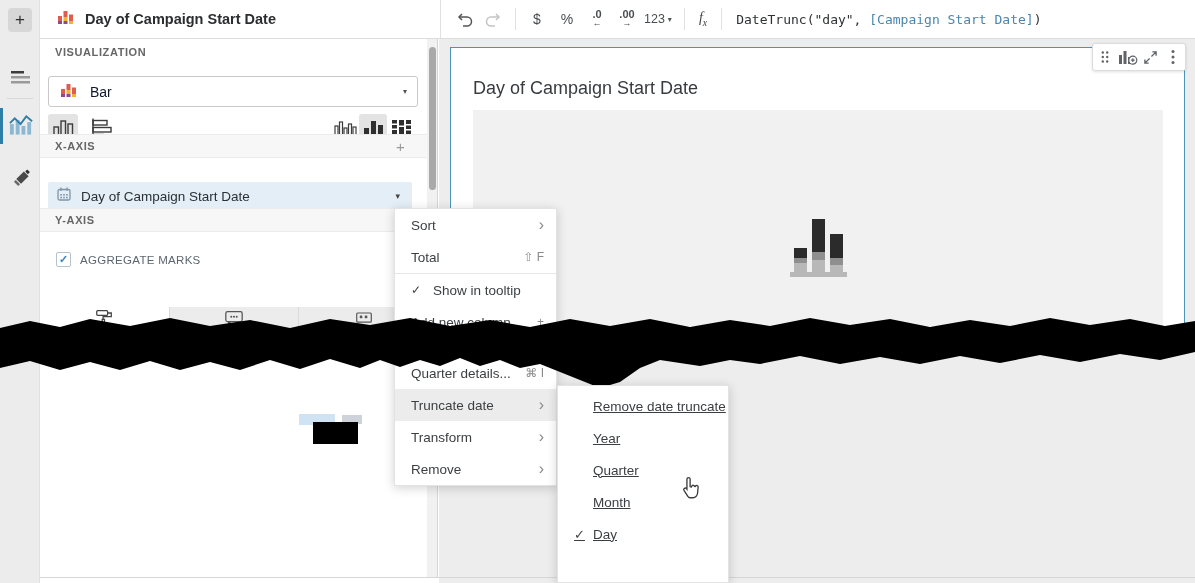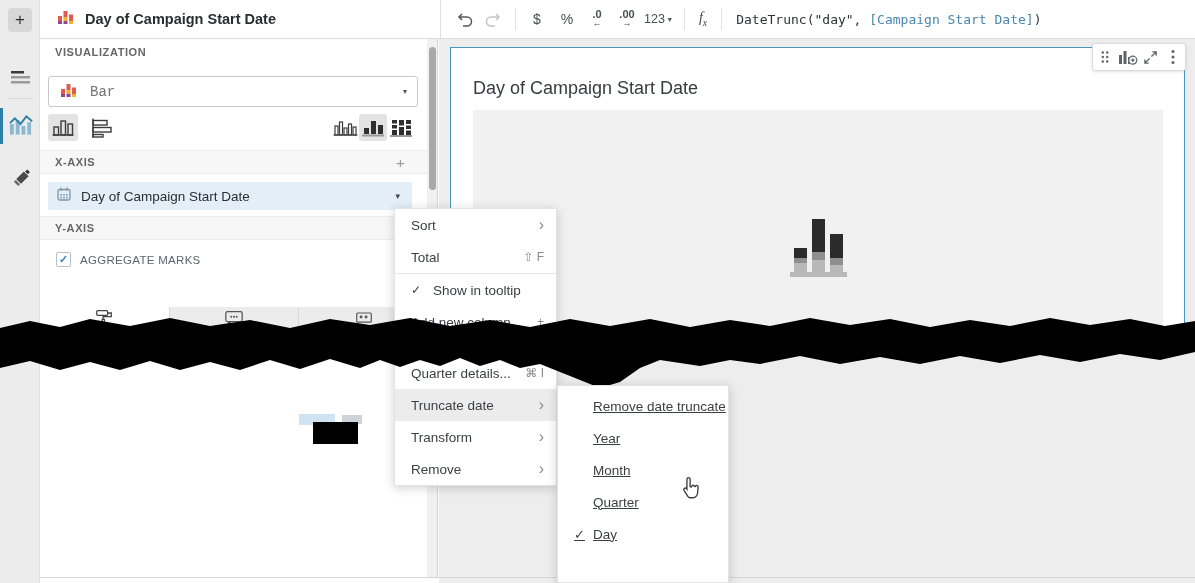--- a/index.html
+++ b/index.html
@@ -33,21 +33,21 @@
 
   
   .panel { left:40px; top:39px; width:397px; height:538px; background:#fff; z-index:2; }
   .panel-divider { left:437px; top:39px; width:1px; height:538px; background:#d5d5d5; z-index:3; }
   .scroll-track { left:427px; top:39px; width:10px; height:538px; background:#f1f1f1; z-index:3; }
   .scroll-thumb { left:429px; top:47px; width:7px; height:143px; background:#a9a9a9; border-radius:4px; z-index:4; cursor:pointer; }
   .section-label { font-size:11px; font-weight:700; letter-spacing:.6px; color:#666; }
   .sec-band { left:40px; width:388px; height:24px; background:#f7f7f7; border-top:1px solid #ececec; border-bottom:1px solid #ececec; display:flex; align-items:center; padding-left:15px; }
   .viz-label { left:55px; top:46px; }
   .dropdown { left:48px; top:76px; width:370px; height:31px; border:1px solid #c9c9c9; border-radius:3px; background:#fff; display:flex; align-items:center; gap:12px; padding:0 10px; cursor:pointer; }
-  .dropdown-label { font-size:14px; color:#737373; flex:1;font-family:Liberation Mono, monospace; }
+  .dropdown-label { font-size:14px; color:#0f172a; flex:1; }
   .icon-btn { top:114px; height:27px; display:flex; align-items:center; justify-content:center; border-radius:3px; cursor:pointer; }
   .icon-btn.sel { background:#e3e3e3; }
   .pill { left:48px; top:182px; width:364px; height:28px; background:#e3eef7; border-radius:2px; display:flex; align-items:center; gap:9px; padding:0 8px; cursor:pointer; }
   .pill-label { font-size:13.5px; color:#2c3034; flex:1; }
   .pill-caret { font-size:9px; color:#444; padding:0 4px; cursor:pointer; }
   .add-plus { font-size:15px; color:#9a9a9a; cursor:pointer; }
   .checkbox { left:56px; top:252px; width:15px; height:15px; border:1px solid #b6c3cc; border-radius:2px; background:#fff; display:flex; align-items:center; justify-content:center; font-size:11px; font-weight:700; color:#3d85c6; cursor:pointer; }
   .agg-label { left:80px; top:254px; font-size:11.5px; color:#5c6670; letter-spacing:.3px; }
   .tabs { left:40px; top:307px; width:388px; height:25px; display:flex; z-index:2; }
   .tab { flex:1; display:flex; align-items:center; justify-content:center; background:#ececec; border-right:1px solid #dadada; cursor:pointer; }
@@ -246,21 +246,21 @@
           <rect x="3" y="5.5" width="5" height="1.5"></rect>
           <rect x="10" y="7.5" width="5" height="1.5"></rect>
           <rect x="17" y="6" width="5" height="1.5"></rect>
           <rect x="3" y="10.5" width="5" height="1.5"></rect>
           <rect x="17" y="11" width="5" height="1.5"></rect>
         </g>
         <rect x="1" y="17" width="22" height="2" fill="#9a9a9a"></rect>
       </svg>
   </div>
 
-  <div class="abs sec-band" style="top:150px;z-index:2">
+  <div class="abs sec-band" style="top:134px;z-index:2">
     <span class="section-label">X-AXIS</span>
     <span class="add-plus abs" style="left:356px">+</span>
   </div>
   <div class="abs pill" style="z-index:2">
     <span>
       <svg width="16" height="16" viewBox="0 0 16 16" fill="none" stroke="#7d95a8" stroke-width="1.3">
           <rect x="2" y="3.5" width="12" height="10.5" rx="1.5"></rect>
           <line x1="5" y1="1.5" x2="5" y2="5"></line>
           <line x1="11" y1="1.5" x2="11" y2="5"></line>
           <g fill="#7d95a8" stroke="none">
@@ -270,21 +270,21 @@
             <rect x="4.3" y="10.8" width="1.6" height="1.6"></rect>
             <rect x="7.2" y="10.8" width="1.6" height="1.6"></rect>
             <rect x="10.1" y="10.8" width="1.6" height="1.6"></rect>
           </g>
         </svg>
     </span>
     <span class="pill-label">Day of Campaign Start Date</span>
     <span class="pill-caret">▾</span>
   </div>
 
-  <div class="abs sec-band" style="top:216px;z-index:2">
+  <div class="abs sec-band" style="top:208px;z-index:2">
     <span class="section-label">Y-AXIS</span>
   </div>
   <div class="abs checkbox" style="z-index:2">
       <span>✓</span>
     </div>
   <div class="abs agg-label" style="z-index:2">AGGREGATE MARKS</div>
 
   <div class="abs tabs">
     <div class="tab sel">
       <span>
@@ -469,27 +469,27 @@
     </div>
   <div class="abs submenu">
       <div class="sub-item">
         <span class="sub-check"></span>
         <span class="menu-label">Remove date truncate</span>
       </div>
       <div class="sub-item">
         <span class="sub-check"></span>
         <span class="menu-label">Year</span>
       </div>
+      <div class="sub-item hover">
+        <span class="sub-check"></span>
+        <span class="menu-label">Quarter</span>
+      </div>
       <div class="sub-item">
         <span class="sub-check"></span>
         <span class="menu-label">Month</span>
-      </div>
-      <div class="sub-item hover">
-        <span class="sub-check"></span>
-        <span class="menu-label">Quarter</span>
       </div>
       <div class="sub-item">
         <span class="sub-check">✓</span>
         <span class="menu-label">Day</span>
       </div>
     </div>
 
   <div class="abs smudge-blue"></div>
   <div class="abs smudge-gray"></div>
   <div class="abs redact-blob"></div>

